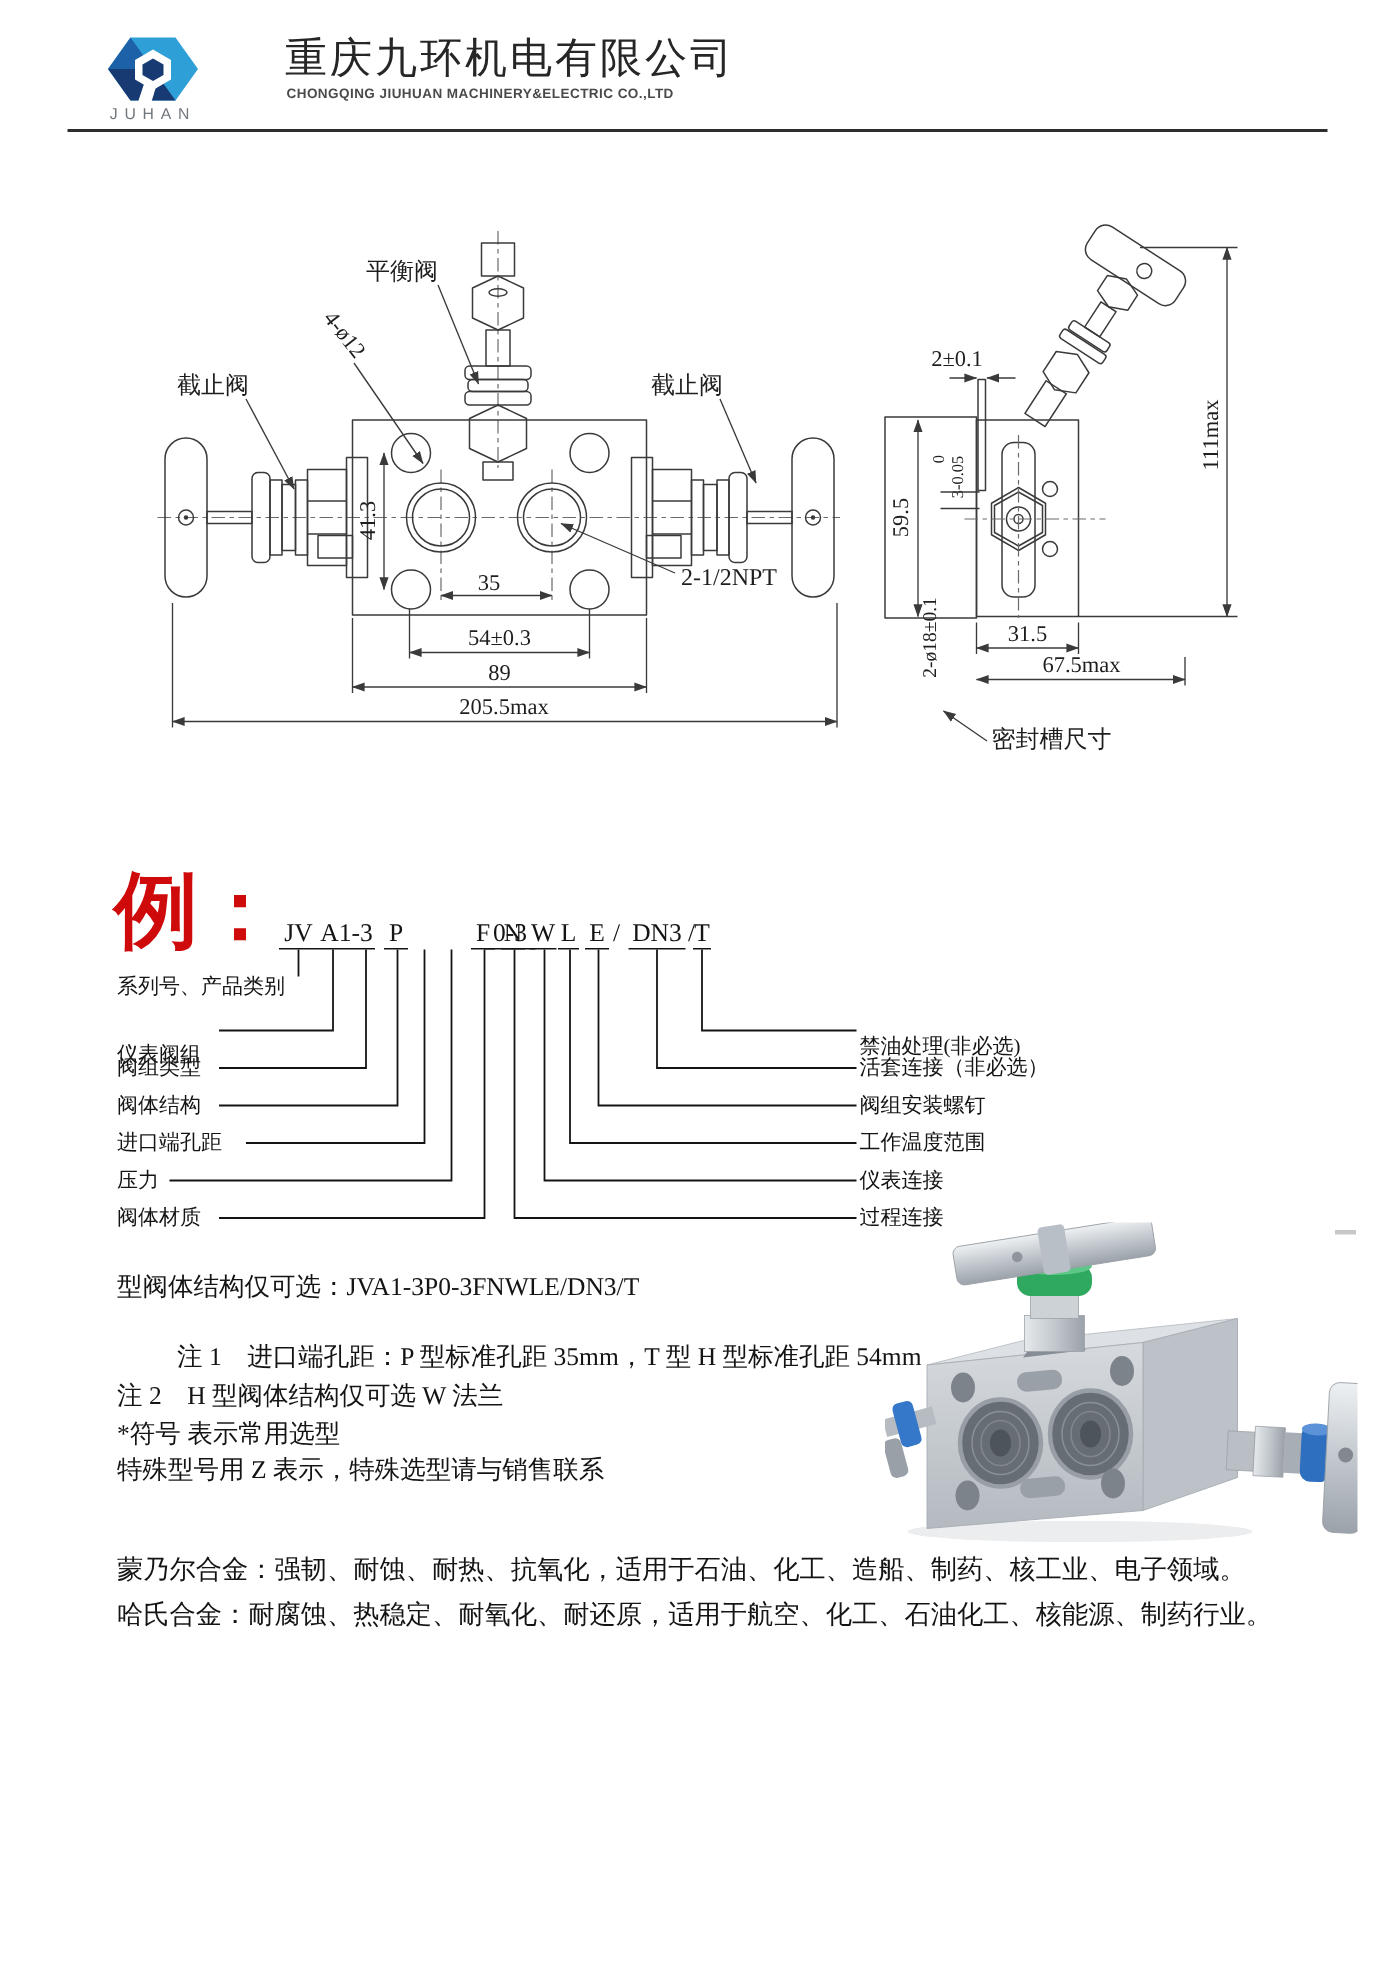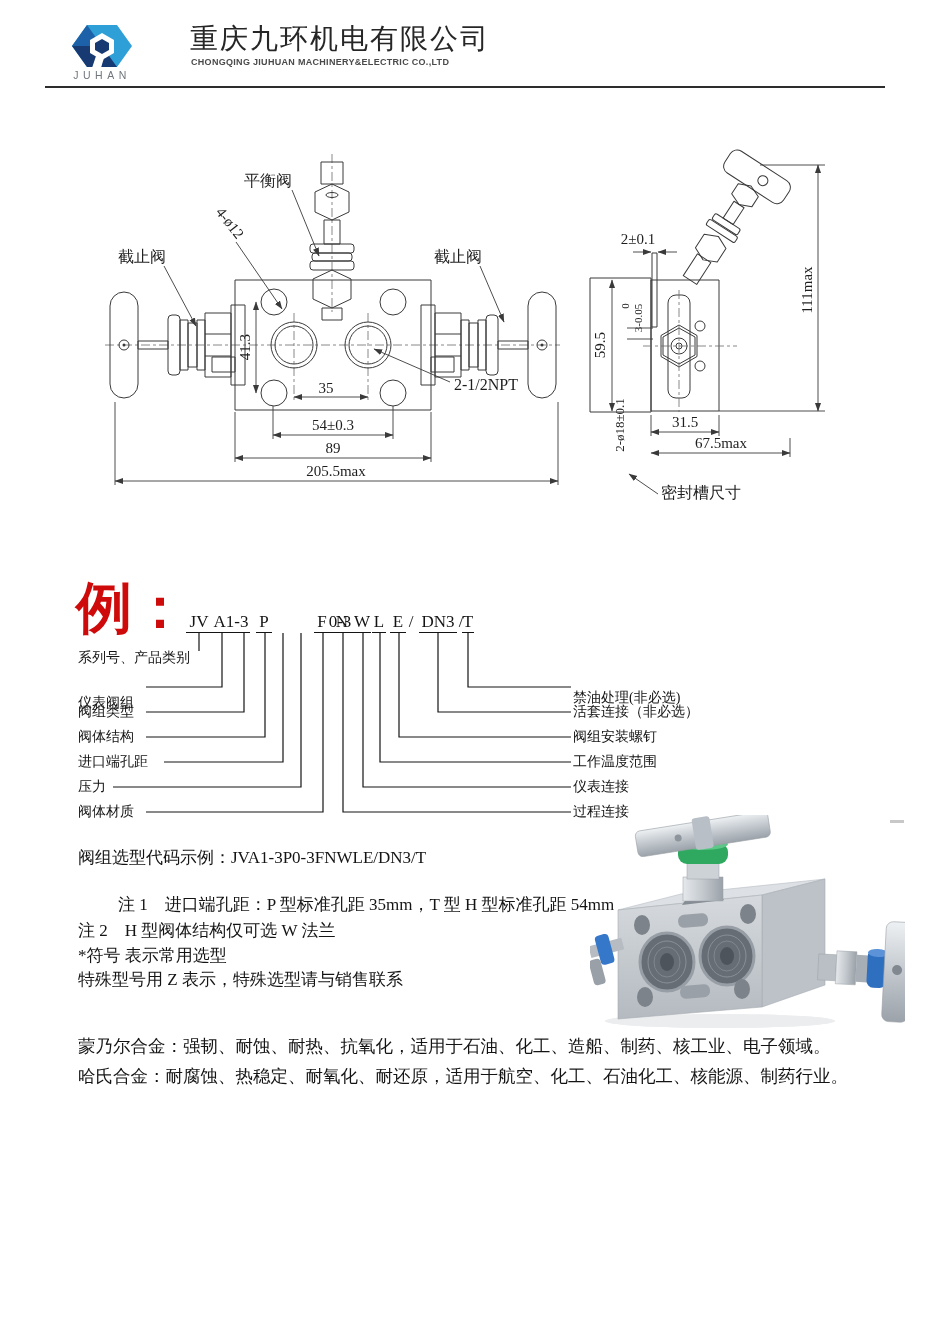--- a/index.html
+++ b/index.html
@@ -271,21 +271,21 @@
   <span class="map-label" style="left:78px; top:778px;">压力</span>
   <span class="map-label" style="left:78px; top:803px;">阀体材质</span>
 
   <span class="map-label" style="left:573px; top:678px;margin-top:11px;">禁油处理(非必选)</span>
   <span class="map-label" style="left:573px; top:703px;">活套连接（非必选）</span>
   <span class="map-label" style="left:573px; top:728px;">阀组安装螺钉</span>
   <span class="map-label" style="left:573px; top:753px;">工作温度范围</span>
   <span class="map-label" style="left:573px; top:778px;">仪表连接</span>
   <span class="map-label" style="left:573px; top:803px;">过程连接</span>
 
-  <div class="note-line" style="top:846px;">阀组选型代码示例：JVA1-3P0-3FNWLE/DN3/T</div>
+  <div class="note-line" style="top:846px;">型阀体结构仅可选：JVA1-3P0-3FNWLE/DN3/T</div>
   <div class="note-line" style="top:893px;margin-left:40px;">注 1　进口端孔距：P 型标准孔距 35mm，T 型 H 型标准孔距 54mm</div>
   <div class="note-line" style="top:919px;">注 2　H 型阀体结构仅可选 W 法兰</div>
   <div class="note-line" style="top:944px;">*符号 表示常用选型</div>
   <div class="note-line" style="top:968px;">特殊型号用 Z 表示，特殊选型请与销售联系</div>
 
   <svg class="photo-svg" width="315" height="220" viewBox="0 0 315 220">
     <defs>
       <linearGradient id="steelFront" x1="0" y1="0" x2="0" y2="1">
         <stop offset="0" stop-color="#d6dade"></stop>
           <stop offset="1" stop-color="#b4bac0"></stop>

